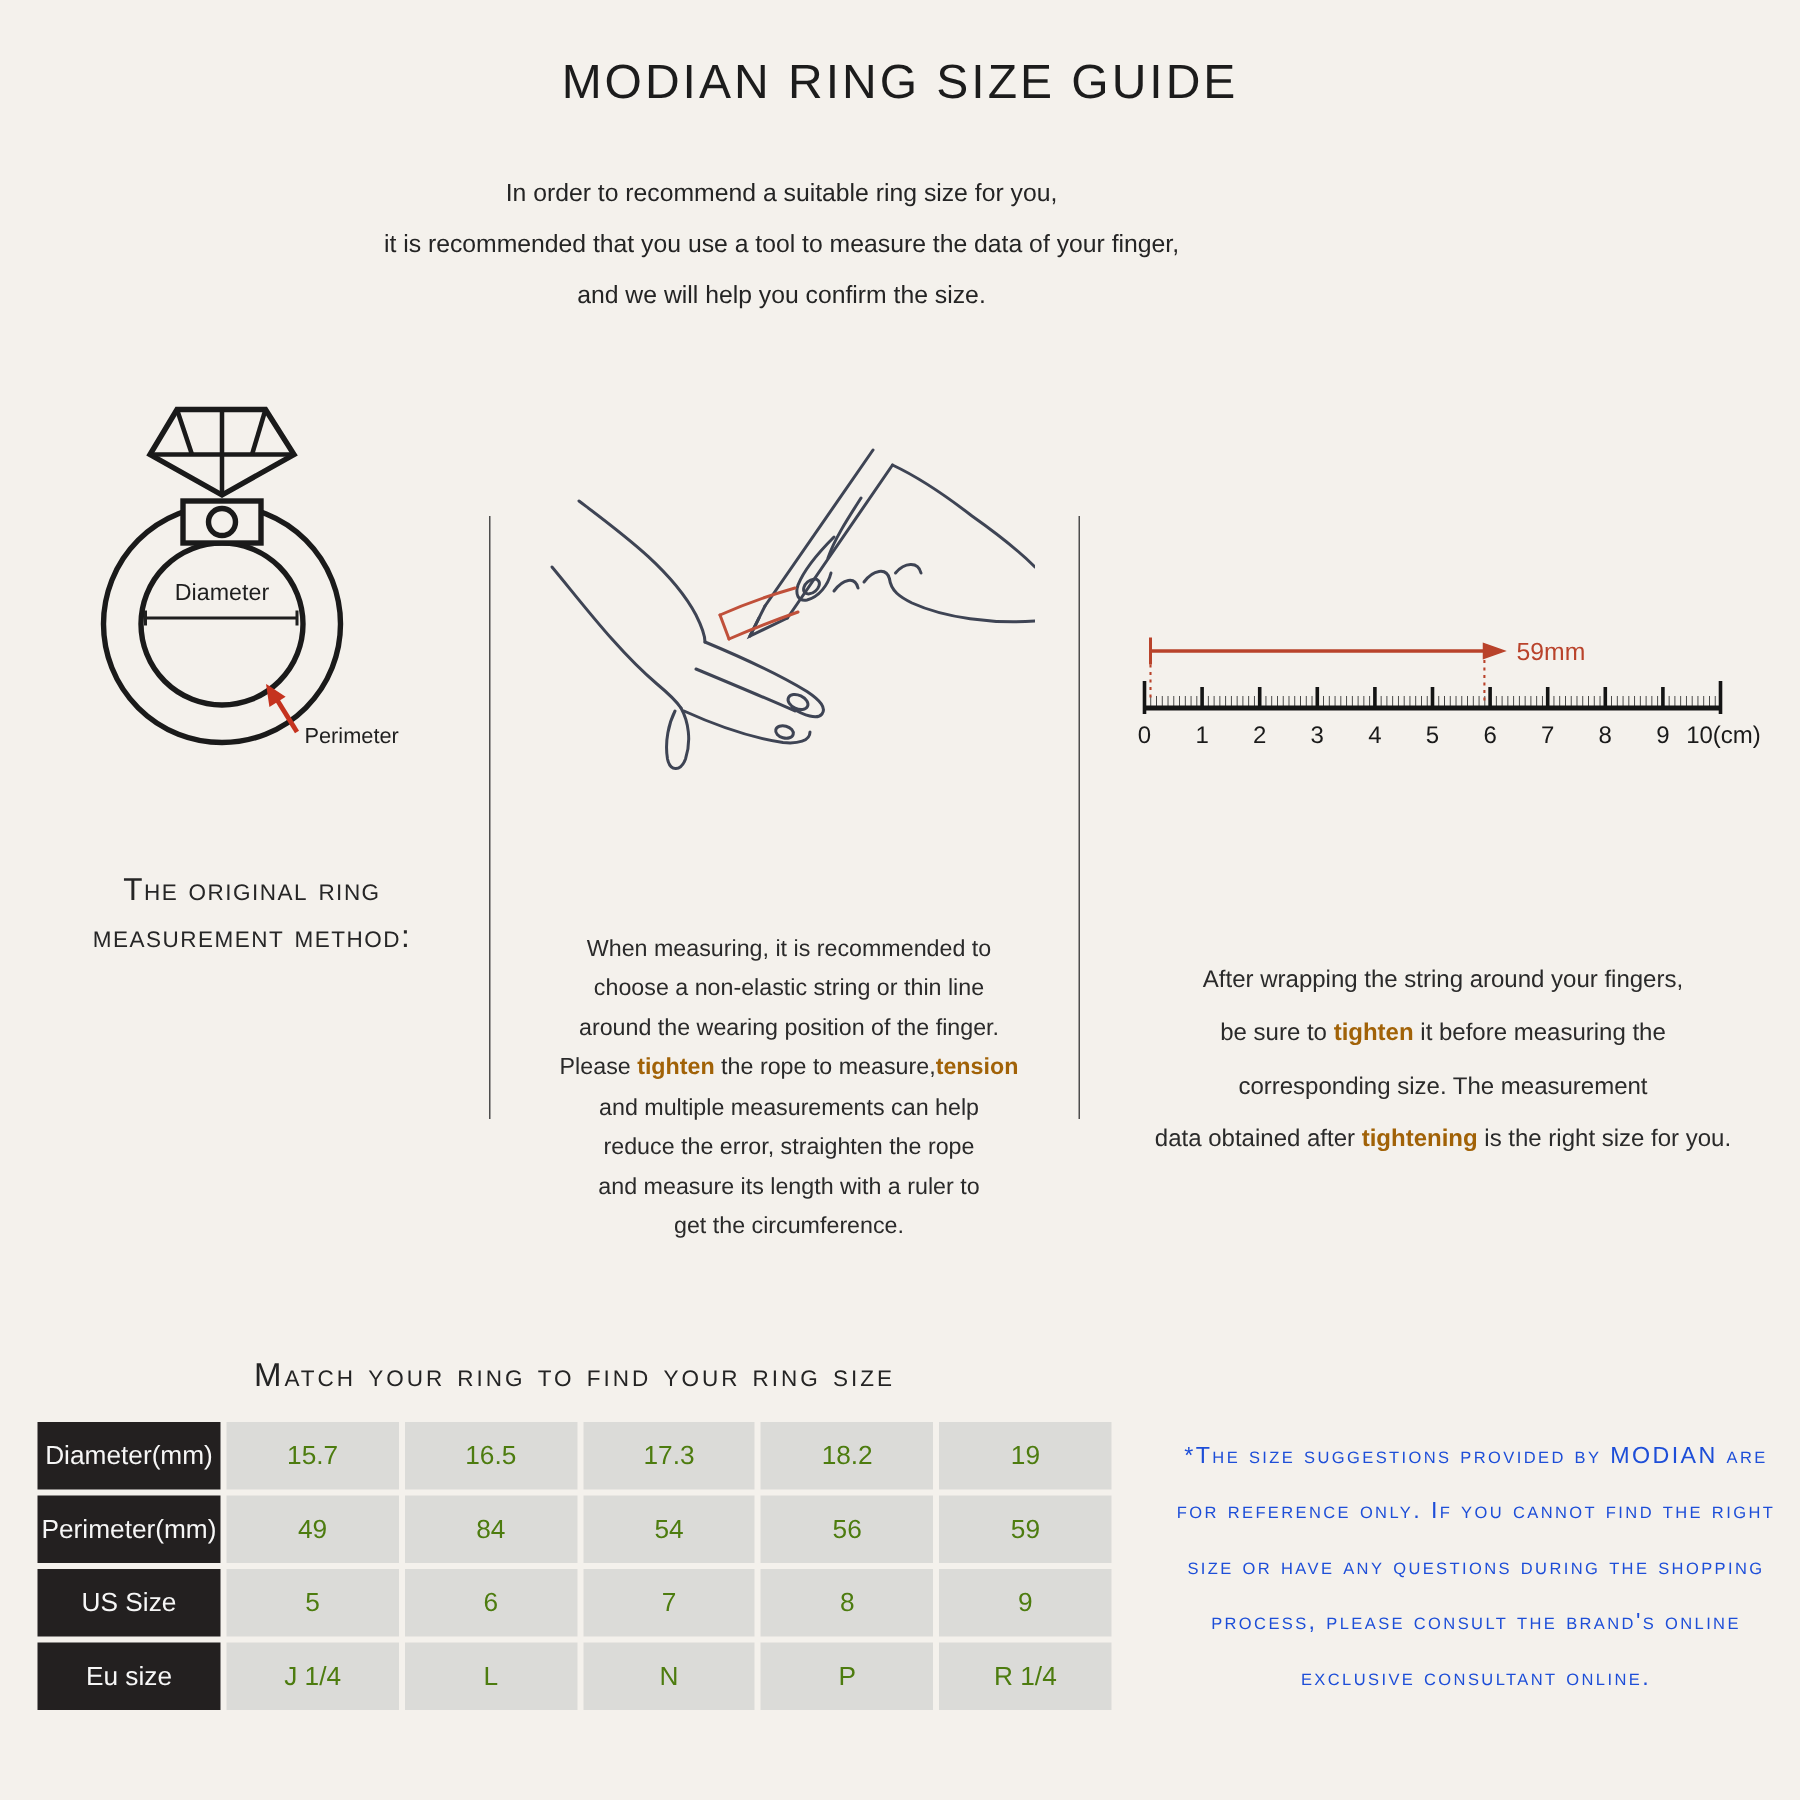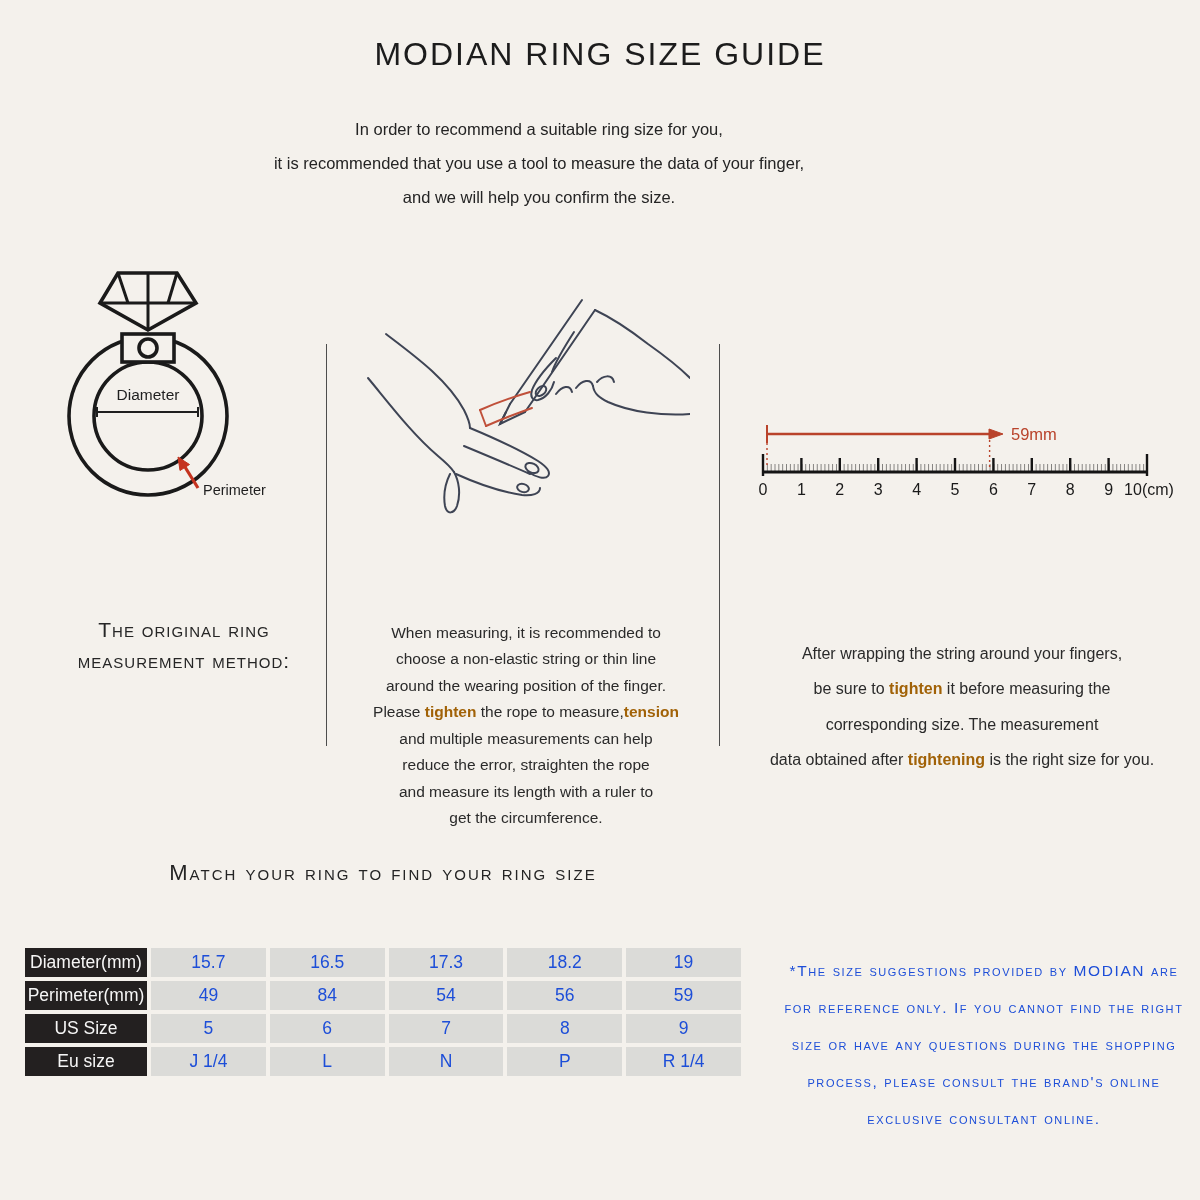--- a/index.html
+++ b/index.html
@@ -15,51 +15,51 @@
   .preline{white-space:pre-line;}
   .page-title{
     left:0;top:36px;width:1200px;
     text-align:center;
     font-size:32px;font-weight:500;letter-spacing:2px;
     color:#1c1c1c;
   }
   .intro{
     left:0;top:112px;width:1042px;
     text-align:center;
-    font-size:16.5px;line-height:34px;color:#242424;padding-left:18px;
+    font-size:16.5px;line-height:34px;color:#242424;
   }
   .divider{
     width:1px;background:#4d4d4d;
   }
   .col{ text-align:center; }
   .col-heading{
     font-variant:small-caps;
     font-size:21px;letter-spacing:1px;color:#262626;
     line-height:31px;
   }
   .col-body{ color:#2a2a2a; }
   .red{ color:#a16207; }
   .match-heading{
-    left:25px;top:860px;width:716px;
+    left:25px;top:904px;width:716px;
     text-align:center;
     font-variant:small-caps;
     font-size:22px;letter-spacing:2px;color:#242424;
   }
   .size-table{
     left:25px;top:948px;width:716px;
     display:grid;
     grid-template-columns:122px 1fr 1fr 1fr 1fr 1fr;
     gap:4px;
   }
   .cell{
-    height:29px;display:flex;align-items:center;justify-content:center;
+    height:45px;display:flex;align-items:center;justify-content:center;
     font-size:17.5px;
   }
   .cell.hdr{ background:#232020;color:#f6f6f6; }
-  .cell.val{ background:#dbdbd8;color:#1d4ed8; }
+  .cell.val{ background:#dbdbd8;color:#4d7c0f; }
   .disclaimer{
     left:778px;top:952px;width:412px;
     text-align:center;
     font-variant:small-caps;
     font-size:15.5px;letter-spacing:1.6px;
     line-height:37px;
     color:#1d4ed8;
   }
   svg text{ font-family:"Liberation Sans", sans-serif; }
 </style>
@@ -174,21 +174,21 @@
     <line x1="22" y1="17" x2="22" y2="35" stroke-width="2"></line>
     <line x1="22" y1="35" x2="22" y2="60" stroke-width="1.4" stroke-dasharray="2,3"></line>
     <line x1="244.6" y1="27" x2="244.6" y2="60" stroke-width="1.4" stroke-dasharray="2,3"></line>
   </g>
   <text x="266" y="32" text-anchor="start" font-size="16.5" fill="#b9432b">59mm</text>
 </svg>
 
 <div class="abs divider" style="left:326px;top:344px;height:402px;"></div>
 <div class="abs divider" style="left:719px;top:344px;height:402px;"></div>
 
-<div class="abs col" style="left:36px;top:578px;width:296px;margin-top:36px;">
+<div class="abs col" style="left:20px;top:578px;width:296px;">
   <div class="col-heading preline">The original ring
 measurement method:</div>
 </div>
 
 <div class="abs col" style="left:348px;top:578px;width:356px;">
   <div class="col-body preline" style="margin-top:15px;font-size:15.5px;line-height:26.5px;">
     <span>When measuring, it is recommended to
 choose a non-elastic string or thin line
 around the wearing position of the finger.
 Please </span><span class="red" style="font-weight:bold">tighten</span><span> the rope to measure,</span><span class="red" style="font-weight:bold">tension</span><span>

